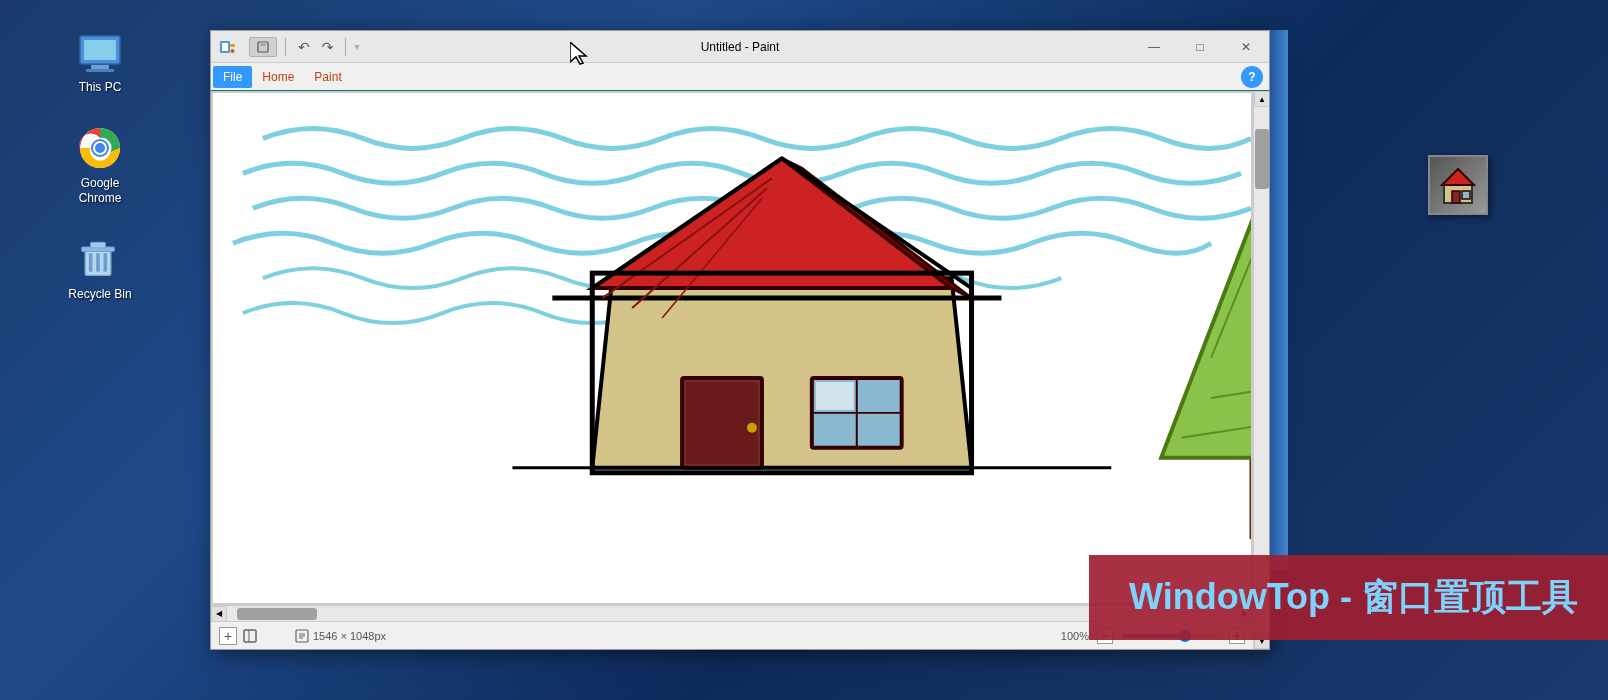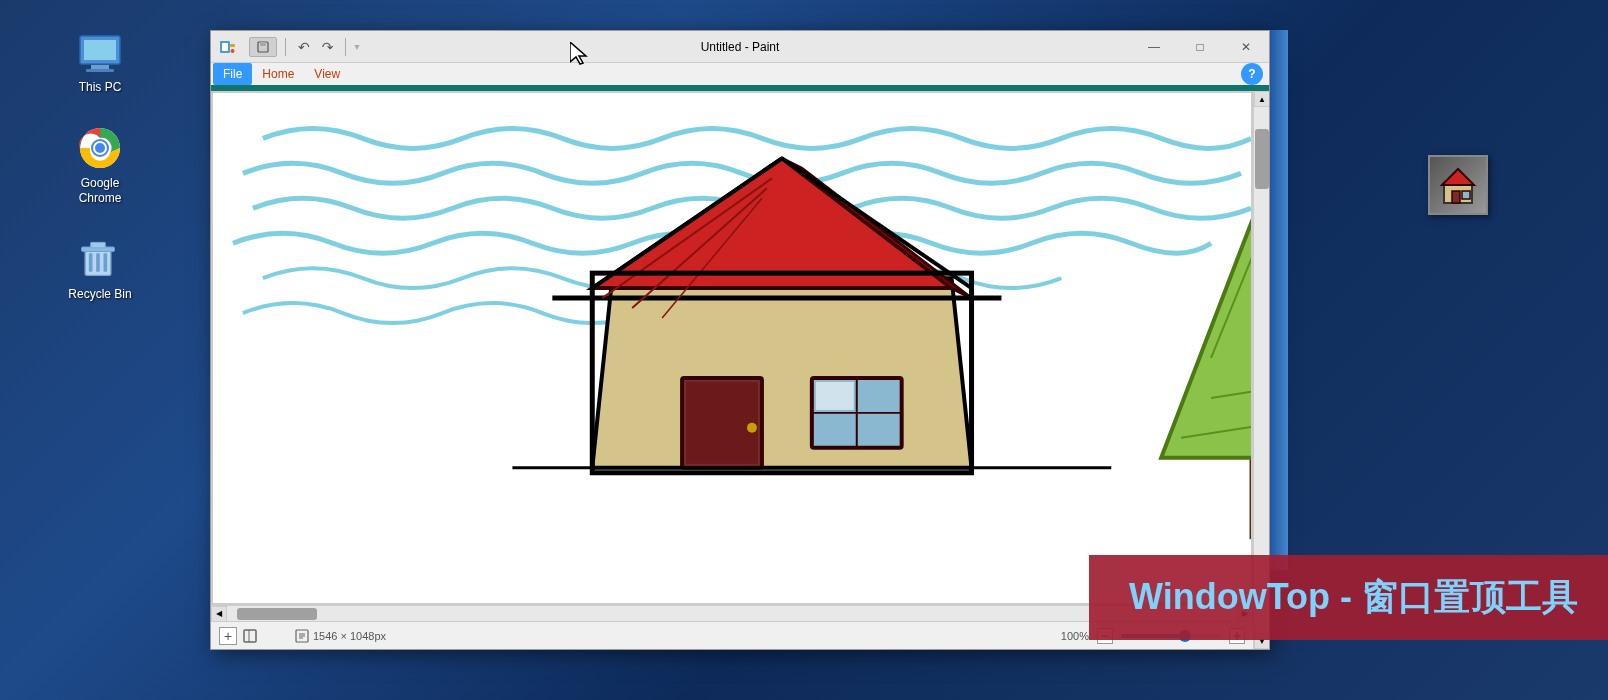--- a/index.html
+++ b/index.html
@@ -156,21 +156,21 @@
       font-size: 12px;
       color: #555;
     }
 
     
     .menu-bar {
       background: #f0f0f0;
       height: 28px;
       display: flex;
       align-items: center;
-      border-bottom: 6px solid #0f766e;
+      border-bottom: 1px solid #0f766e;
       padding: 0 2px;
       flex-shrink: 0;
     }
 
     .menu-item {
       padding: 4px 10px;
       font-size: 12px;
       color: #c2410c;
       cursor: pointer;
       border-radius: 2px;
@@ -535,21 +535,21 @@
       <div class="window-controls">
         <div class="win-ctrl">—</div>
         <div class="win-ctrl">□</div>
         <div class="win-ctrl close">✕</div>
       </div>
     </div>
 
     <div class="menu-bar">
       <div class="menu-item active">File</div>
       <div class="menu-item">Home</div>
-      <div class="menu-item">View</div>
+      <div class="menu-item">Paint</div>
       <div class="menu-help">?</div>
     </div>
 
     <div class="canvas-container">
       <div style="flex:1;display:flex;flex-direction:column;">
 
         <div class="canvas-area">
 
           <svg class="drawing-svg" viewBox="0 0 1040 540" preserveAspectRatio="xMidYMid slice">
 

